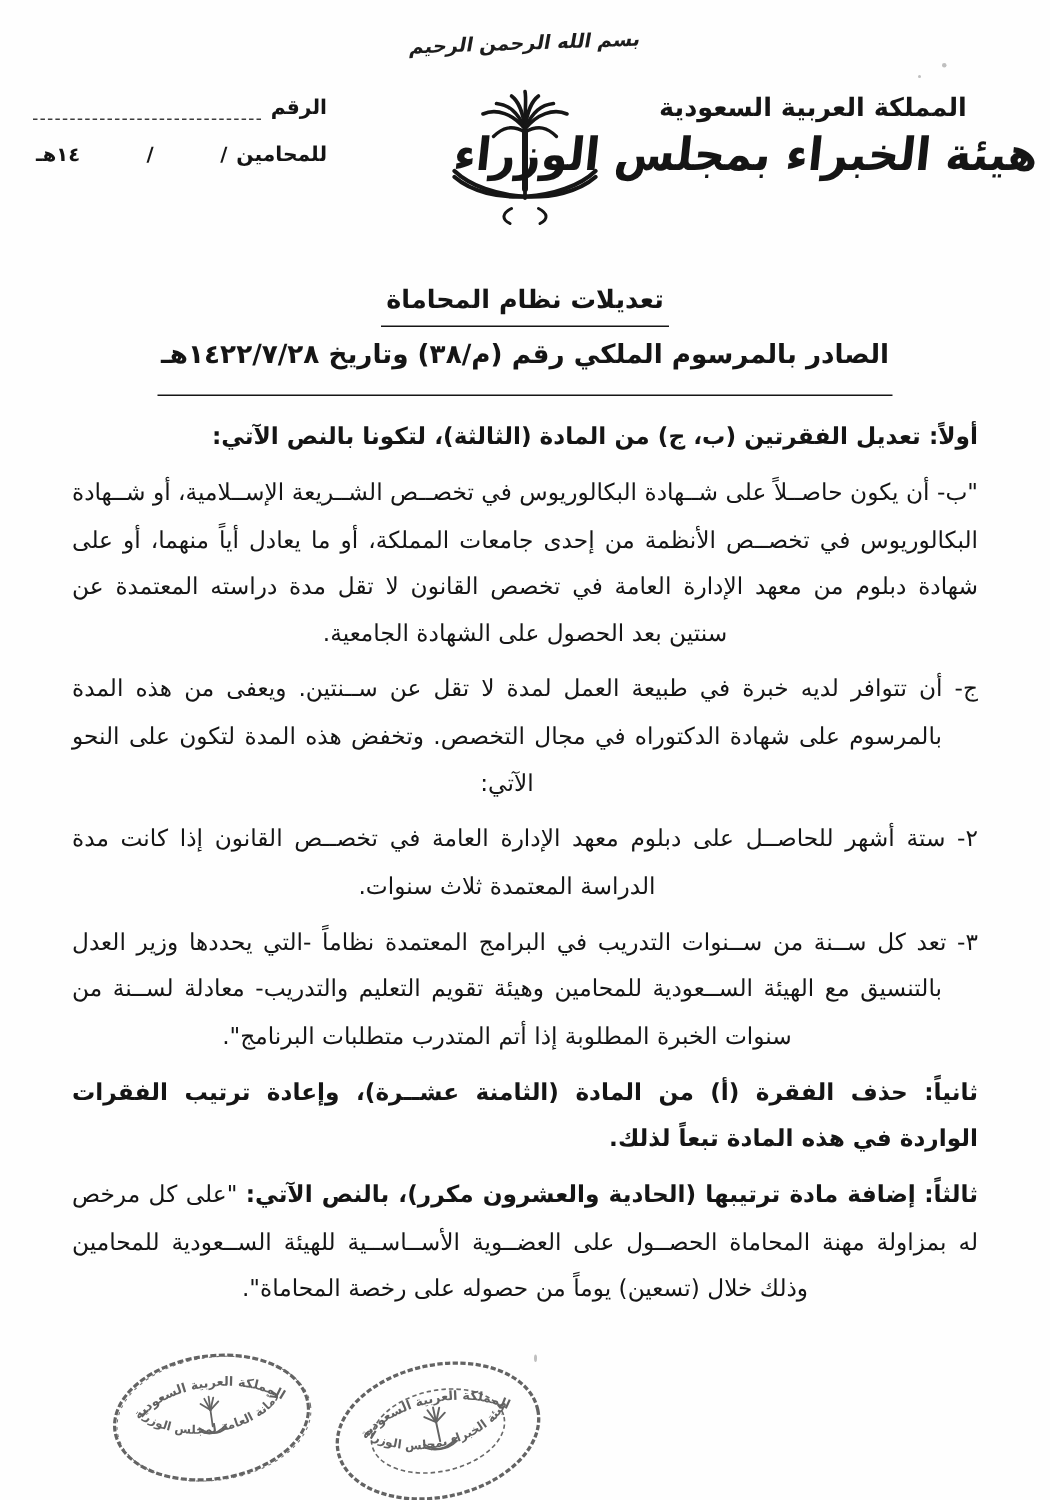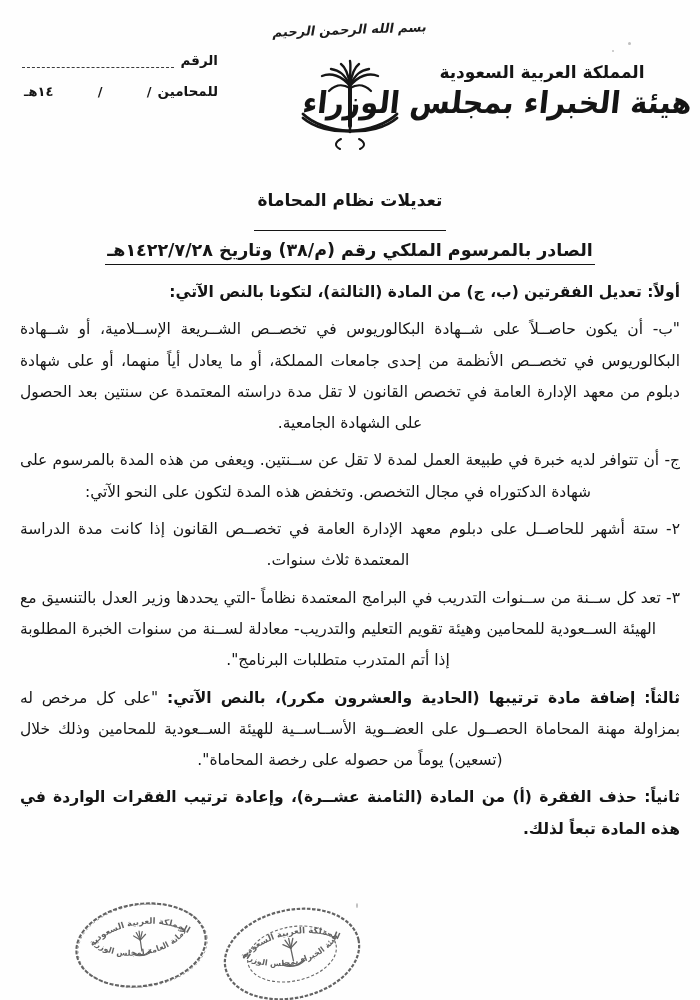--- a/index.html
+++ b/index.html
@@ -19,41 +19,41 @@
   .emblem{position:absolute;top:52px;left:50%;transform:translateX(-50%);}
   .org{
     position:absolute;top:62px;right:8px;width:300px;text-align:center;direction:rtl;
   }
   .org-kingdom{font-size:17px;font-weight:bold;letter-spacing:1px;}
   .org-callig{
     font-size:29px;font-weight:bold;margin-top:3px;line-height:1.25;
     transform:skewX(-6deg) scaleY(1.05);white-space:nowrap;
   }
   .org-en{font-size:10px;margin-top:3px;color:#222;font-family:"Liberation Sans","DejaVu Sans",sans-serif;}
-  .fields{position:absolute;top:52px;left:22px;width:196px;direction:rtl;}
+  .fields{position:absolute;top:64px;left:22px;width:196px;direction:rtl;}
   .field-row{display:flex;align-items:flex-end;margin-bottom:15px;direction:rtl;}
   .field-label{font-size:13.5px;font-weight:bold;white-space:nowrap;margin-left:6px;}
   .field-line{flex:1;border-bottom:1.3px dashed #3c3c3c;height:14px;}
   .date-slot{flex:1;display:flex;direction:rtl;justify-content:space-between;align-items:flex-end;padding-left:2px;}
   .date-slot span{font-size:13px;font-weight:bold;}
 
   
   .titles{text-align:center;direction:rtl;margin-top:22px;}
   .doc-title span{
     display:inline-block;font-size:17px;font-weight:bold;
-    border-bottom:1.5px solid #151515;padding:0 4px 20px;text-align:center;
+    border-bottom:1.5px solid #151515;padding:0 4px 7px;text-align:center;
   }
   .doc-subtitle{margin-top:9px;}
   .doc-subtitle span{
     display:inline-block;font-size:17.5px;font-weight:bold;
-    border-bottom:1.5px solid #151515;padding:0 2px 4px;
-  }
-
-  
-  .body-text{direction:rtl;padding:12px 20px 0;}
+    border-bottom:1.5px solid #151515;padding:0 2px 16px;
+  }
+
+  
+  .body-text{direction:rtl;padding:12px 48px 0;}
   .para{
     margin:0 0 6px;font-size:15.5px;line-height:2.02;
     text-align:justify;text-align-last:center;
   }
   .para.single{text-align-last:right;}
   .para.lastright{text-align-last:right;}
   .para.hang{padding-right:24px;text-indent:-24px;}
   .b{font-weight:bold;}
   .marker{white-space:nowrap;}
 
@@ -147,29 +147,29 @@
     <p class="para hang">
       <span class="marker">٢-</span>
       <span>ستة أشهر للحاصــل على دبلوم معهد الإدارة العامة في تخصــص القانون إذا كانت مدة الدراسة المعتمدة ثلاث سنوات.</span>
     </p>
 
     <p class="para hang">
       <span class="marker">٣-</span>
       <span>تعد كل ســنة من ســنوات التدريب في البرامج المعتمدة نظاماً -التي يحددها وزير العدل بالتنسيق مع الهيئة الســعودية للمحامين وهيئة تقويم التعليم والتدريب- معادلة لســنة من سنوات الخبرة المطلوبة إذا أتم المتدرب متطلبات البرنامج".</span>
     </p>
 
+    <p class="para lastright b">
+      <span class="marker">ثانياً:</span>
+      <span>حذف الفقرة (أ) من المادة (الثامنة عشــرة)، وإعادة ترتيب الفقرات الواردة في هذه المادة تبعاً لذلك.</span>
+    </p>
+
     <p class="para">
       <span class="marker b">ثالثاً:</span>
       <span class="b">إضافة مادة ترتيبها (الحادية والعشرون مكرر)، بالنص الآتي:</span>
       <span>"على كل مرخص له بمزاولة مهنة المحاماة الحصــول على العضــوية الأســاســية للهيئة الســعودية للمحامين وذلك خلال (تسعين) يوماً من حصوله على رخصة المحاماة".</span>
-    </p>
-
-    <p class="para lastright b">
-      <span class="marker">ثانياً:</span>
-      <span>حذف الفقرة (أ) من المادة (الثامنة عشــرة)، وإعادة ترتيب الفقرات الواردة في هذه المادة تبعاً لذلك.</span>
     </p>
   </main>
 
   <svg class="stamp stamp-a" width="146" height="98" viewBox="0 0 146 98">
     <defs>
       <path id="sa-top" d="M 15,58 A 59,36 0 0 1 131,58"></path>
       <path id="sa-bot" d="M 27,42 A 50,28 0 0 0 119,42"></path>
     </defs>
     <g transform="rotate(-8 73 49)">
       <ellipse cx="73" cy="49" rx="65" ry="41" fill="none" stroke="#4e4e4e" stroke-width="2.1" stroke-dasharray="4 1.6"></ellipse>

